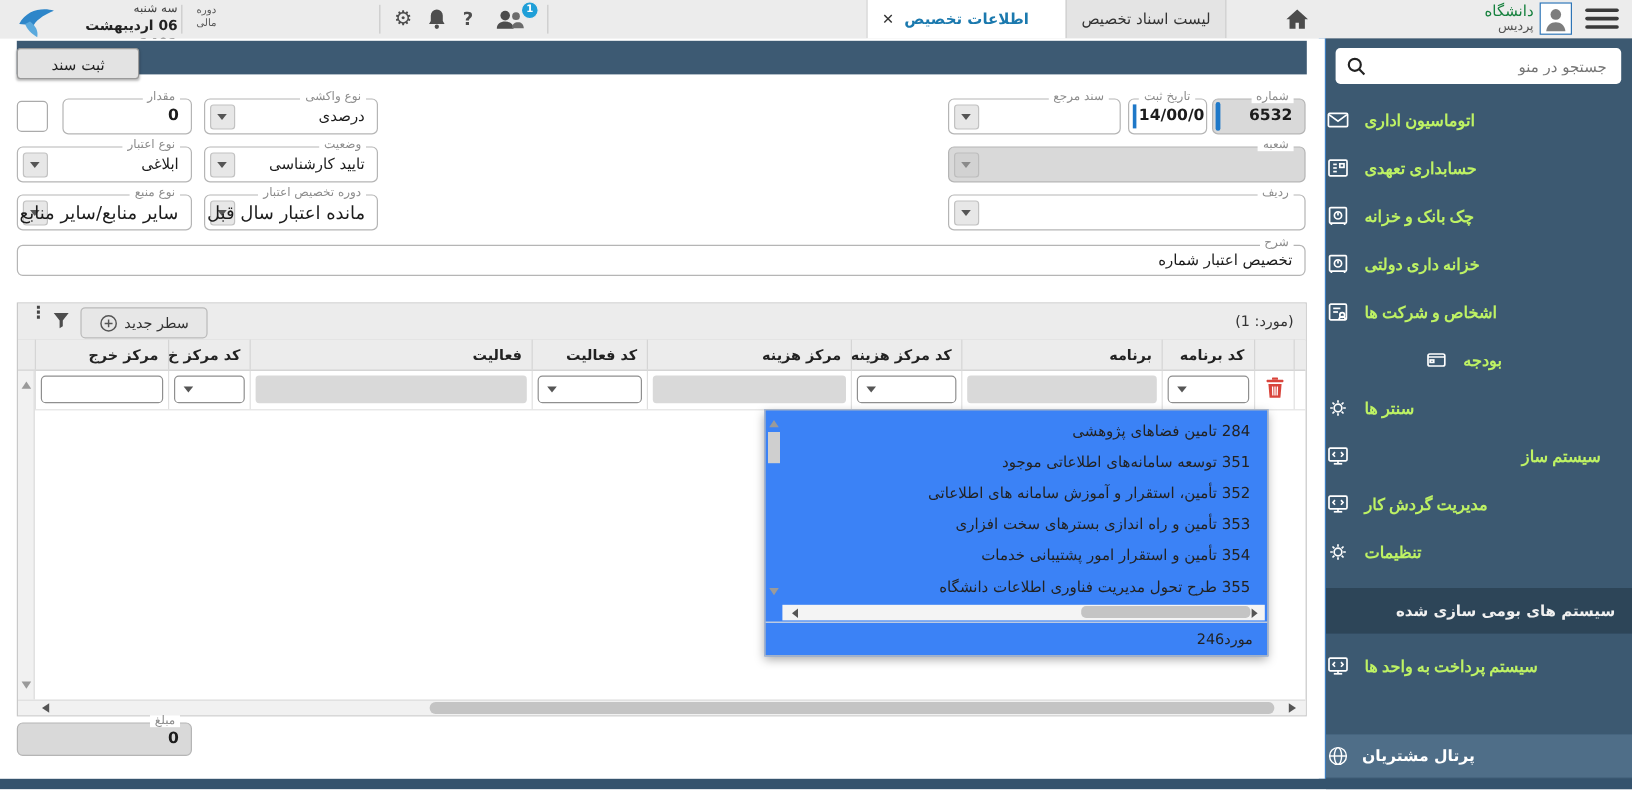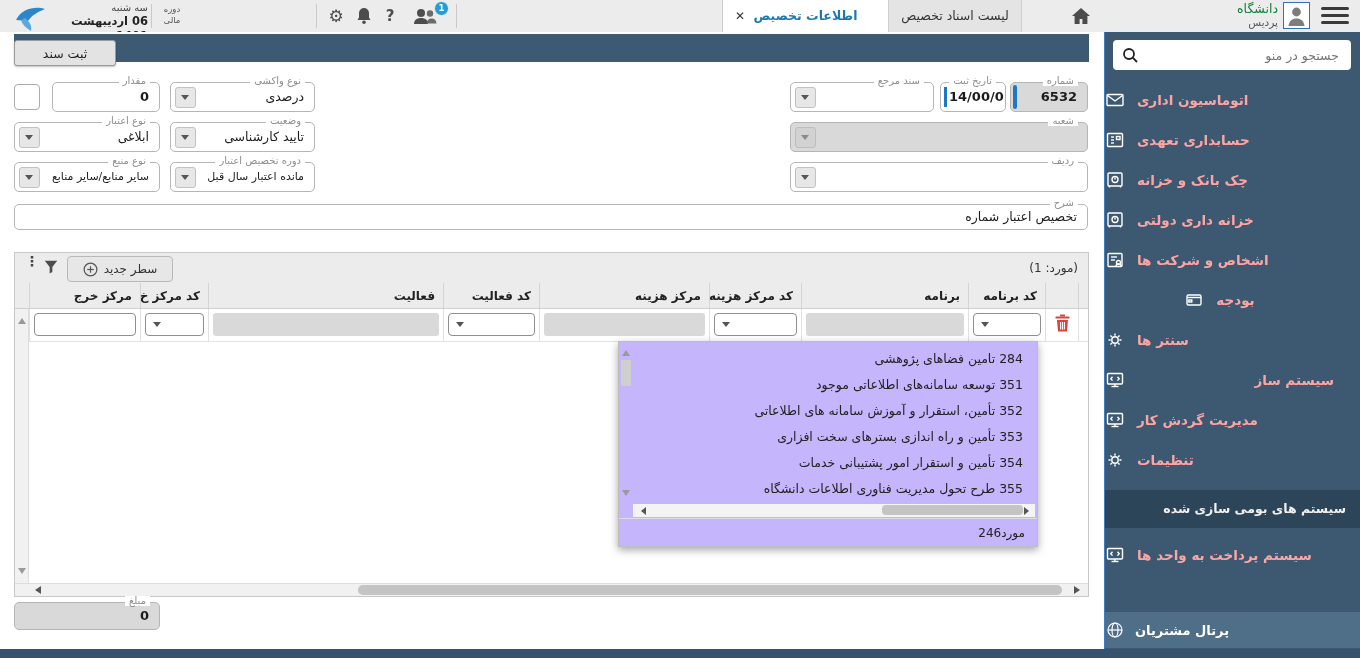--- a/index.html
+++ b/index.html
@@ -30,40 +30,40 @@
   .burger{position:absolute;left:1321px;top:7px;width:28px;height:18px;cursor:pointer;}
   .burger i{display:block;height:3px;background:#3a3a3a;border-radius:2px;margin-bottom:4px;}
   
   .vblue{position:absolute;left:1099px;top:32px;width:6px;bottom:8px;background:#3e7ec0;}
   .sidebar{position:absolute;right:0;top:32px;width:255px;bottom:0;background:#3c5971;}
   .search{position:absolute;left:8px;right:9px;top:8px;height:30px;background:#fff;border-radius:4px;}
   .search input{position:absolute;inset:0;border:0;outline:0;background:transparent;font-family:inherit;
                 font-size:12.5px;color:#333;text-align:right;padding:0 12px 0 34px;box-sizing:border-box;}
   .search .mag{position:absolute;left:8px;top:6px;}
   .side-item{position:absolute;right:0;left:0;height:40px;display:flex;flex-direction:row;align-items:center;
-             gap:12px;padding-right:26px;box-sizing:border-box;cursor:pointer;color:#fca5a5;}
+             gap:12px;padding-right:26px;box-sizing:border-box;cursor:pointer;color:#bef264;font-family:Liberation Serif, serif;}
   .side-item .lbl{font-size:13.5px;font-weight:700;}
   .side-sec{position:absolute;right:0;left:0;height:38px;background:#2d4558;color:#f0f0f0;
             font-size:12.5px;font-weight:700;line-height:38px;padding-right:14px;box-sizing:border-box;cursor:pointer;}
   .side-portal{position:absolute;right:0;left:0;bottom:10px;height:36px;background:#4f6e88;color:#fff;
                display:flex;flex-direction:row;align-items:center;gap:10px;padding-right:16px;box-sizing:border-box;cursor:pointer;}
   .side-portal .lbl{font-size:13px;font-weight:700;}
   .sicon{width:20px;height:20px;flex:0 0 20px;}
   
   .botbar{position:absolute;left:0;bottom:0;width:1360px;height:9px;background:#35536d;}
   
   .main{position:absolute;left:0;top:32px;width:1104px;height:617px;background:#fff;}
   .strip{position:absolute;left:14px;right:15px;top:2px;height:28px;background:#3d5a73;}
   .savebtn{position:absolute;left:14px;top:8px;width:102px;height:26px;background:#e3e3e3;border:1px solid #9a9a9a;
            border-radius:3px;font-family:inherit;font-size:12.5px;color:#222;cursor:pointer;box-shadow:0 1px 2px rgba(0,0,0,.25);}
   .f{position:absolute;height:30px;background:#fff;border:1px solid #b5b5b5;border-radius:5px;box-sizing:border-box;}
   .f.dis{background:#d9d9d9;}
   .f .lab{position:absolute;top:-7px;right:9px;background:#fff;padding:0 4px;font-size:10px;color:#8d8d8d;line-height:1;white-space:nowrap;}
   .f .val{position:absolute;inset:0;line-height:28px;padding:0 10px;font-size:12.5px;color:#1c1c1c;text-align:right;white-space:nowrap;overflow:hidden;}
-  .f .val.sm{font-size:11px;}
+  .f .val.sm{font-size:15px;}
   .f .val.num{font-weight:700;font-size:13px;}
   .f.dd .val{padding-left:30px;}
   .arr{position:absolute;left:4px;top:50%;margin-top:-10px;width:19px;height:19px;background:#e7e7e7;
        border:1px solid #c2c2c2;border-radius:3px;cursor:pointer;}
   .arr:after{content:"";position:absolute;left:5px;top:7px;border:4px solid transparent;border-top:5px solid #555;}
   .arr.gd{background:#d2d2d2;border-color:#bdbdbd;}
   .arr.gd:after{border-top-color:#8a8a8a;}
   .bluebar{position:absolute;left:2px;top:2px;bottom:2px;width:4px;background:#1e78c8;border-radius:2px;}
   .cursorbar{position:absolute;left:3px;top:4px;bottom:4px;width:3px;background:#1e78c8;}
   .chk{position:absolute;left:14px;top:52px;width:26px;height:26px;background:#fff;border:1px solid #ababab;border-radius:4px;box-sizing:border-box;cursor:pointer;}
@@ -91,21 +91,21 @@
   .sb-up,.sb-dn{position:absolute;left:3px;width:0;height:0;border:4px solid transparent;}
   .sb-up{top:5px;border-bottom:6px solid #9a9a9a;}
   .sb-dn{bottom:5px;border-top:6px solid #9a9a9a;}
   .g-hscroll{position:absolute;left:0;right:0;bottom:0;height:13px;background:#f1f1f1;border-top:1px solid #ddd;box-sizing:border-box;}
   .hs-l,.hs-r{position:absolute;top:2px;width:0;height:0;border:4px solid transparent;}
   .hs-l{left:16px;border-right:6px solid #555;}
   .hs-r{right:4px;border-left:6px solid #555;}
   .hs-thumb{position:absolute;left:343px;right:26px;top:1px;height:10px;background:#c4c4c4;border-radius:5px;cursor:grab;}
   .trash{display:block;margin:1px auto 0 auto;cursor:pointer;}
   
-  .panel{position:absolute;left:618px;top:309px;width:420px;height:206px;background:#c4b5fd;border:1px solid #bdbdbd;
+  .panel{position:absolute;left:637px;top:309px;width:420px;height:206px;background:#3b82f6;border:1px solid #bdbdbd;
          box-shadow:0 3px 8px rgba(0,0,0,.35);z-index:50;box-sizing:border-box;}
   .opt{position:absolute;right:0;left:14px;height:26px;line-height:26px;font-size:12.5px;color:#222;
        text-align:right;padding-right:14px;box-sizing:border-box;cursor:pointer;white-space:nowrap;overflow:hidden;}
   .p-vscroll{position:absolute;left:1px;top:2px;width:12px;height:156px;}
   .p-vthumb{position:absolute;left:1px;top:16px;width:10px;height:26px;background:#cfcfcf;cursor:grab;}
   .pv-up{position:absolute;left:2px;top:2px;width:0;height:0;border:4px solid transparent;border-bottom:6px solid #9a9a9a;}
   .pv-dn{position:absolute;left:2px;top:146px;width:0;height:0;border:4px solid transparent;border-top:6px solid #9a9a9a;}
   .p-hscroll{position:absolute;left:14px;right:2px;top:162px;height:13px;background:#f4f4f4;}
   .p-hthumb{position:absolute;left:62%;right:3%;top:1px;height:10px;background:#c4c4c4;border-radius:4px;cursor:grab;}
   .ph-l{position:absolute;left:4px;top:3px;width:0;height:0;border:4px solid transparent;border-right:5px solid #555;}

